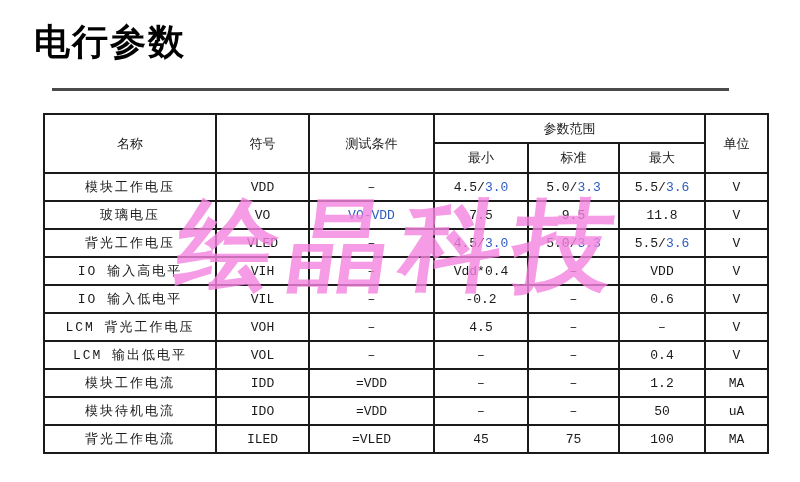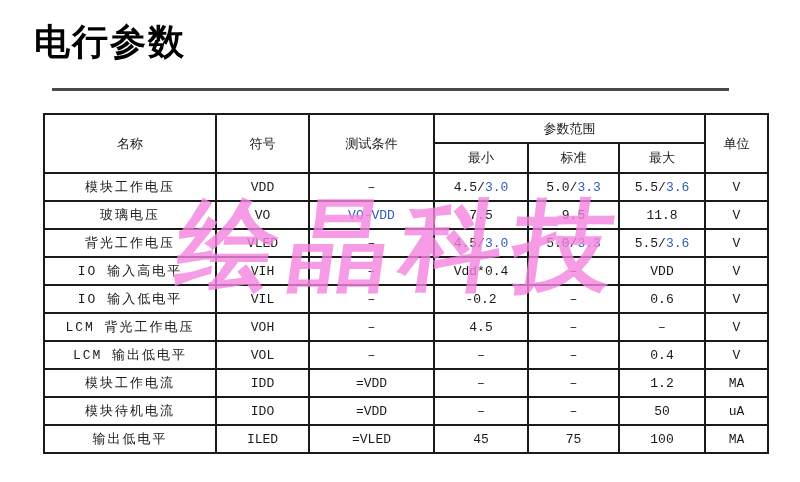--- a/index.html
+++ b/index.html
@@ -189,21 +189,21 @@
         <tr data-name="table-row">
           <td data-name="cell-name">模块待机电流</td>
           <td data-name="cell-symbol">IDO</td>
           <td data-name="cell-condition">=VDD</td>
           <td data-name="cell-min">–</td>
           <td data-name="cell-typ">–</td>
           <td data-name="cell-max">50</td>
           <td data-name="cell-unit">uA</td>
         </tr>
         <tr data-name="table-row">
-          <td data-name="cell-name">输出低电平</td>
+          <td data-name="cell-name">背光工作电流</td>
           <td data-name="cell-symbol">ILED</td>
           <td data-name="cell-condition">=VLED</td>
           <td data-name="cell-min">45</td>
           <td data-name="cell-typ">75</td>
           <td data-name="cell-max">100</td>
           <td data-name="cell-unit">MA</td>
         </tr>
       </tbody>
   </table>
 

